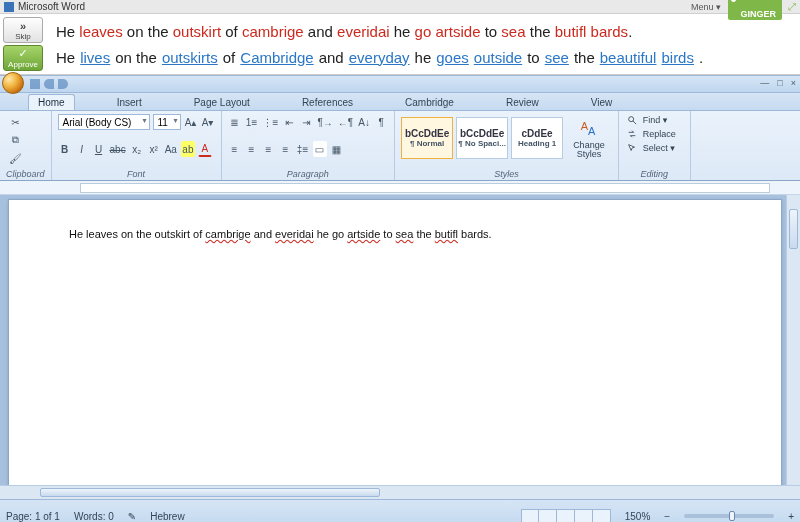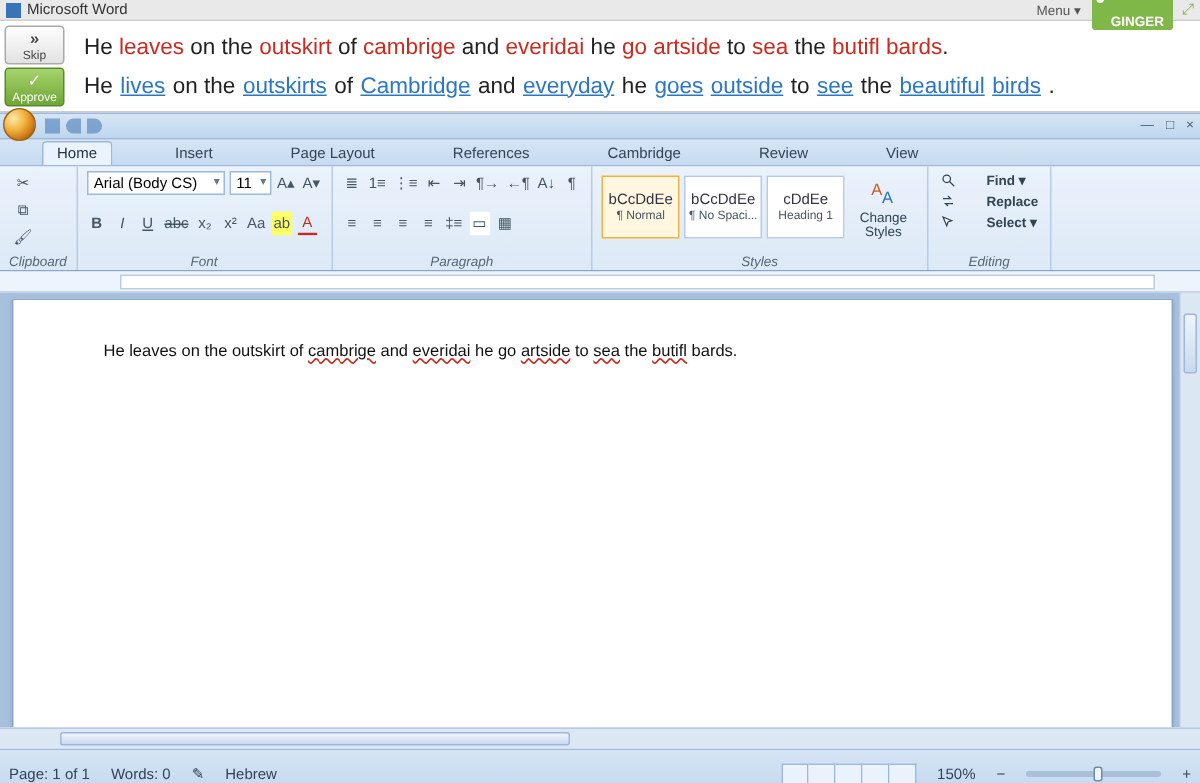--- a/index.html
+++ b/index.html
@@ -137,25 +137,25 @@
     display: flex; align-items: center; position: relative;
   }
   .font-combo::after {
     content: "▾"; position: absolute; right: 2px; top: 1px;
     font-size: 8px; color: #678;
   }
   .style-box {
     width: 52px; height: 42px;
     border: 1px solid #b7cbe3; background: #fff;
     display: flex; flex-direction: column; align-items: center; justify-content: center;
-    cursor: pointer; font-size: 8px; color: #456;
+    cursor: pointer; font-size: 8px; color: #456; font-weight: bold;
   }
   .style-box.sel { border-color: #f0b23e; background: #fff7e0; }
   .style-box .sample { font-size: 10px; color: #334; }
-  .editing-item { display: flex; align-items: flex-end; gap: 21px; font-size: 9px; color: #345; cursor: pointer; padding: 1px 2px; font-weight: bold; }
+  .editing-item { display: flex; align-items: flex-end; gap: 6px; font-size: 9px; color: #345; cursor: pointer; padding: 1px 2px; }
   .editing-item .mini-ico { width: 10px; height: 10px; }
   
   .ruler {
     height: 14px; background: #eef4fb;
     border-bottom: 1px solid #c6d6ea;
     position: relative;
   }
   .ruler-inner {
     position: absolute; left: 80px; right: 30px; top: 2px; height: 10px;
     background: #fff; border: 1px solid #bcd;

